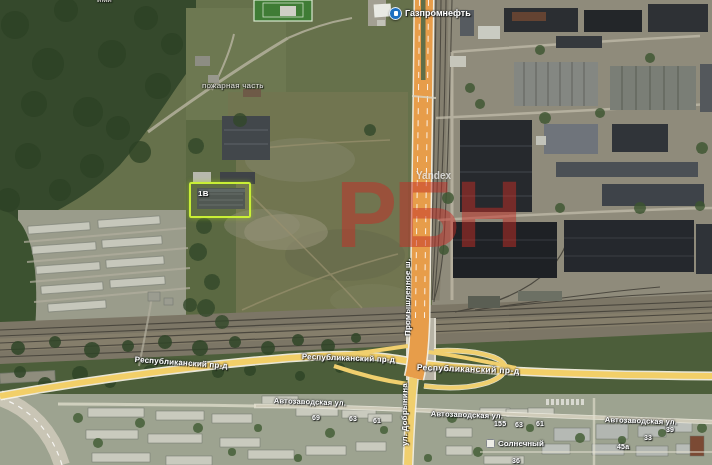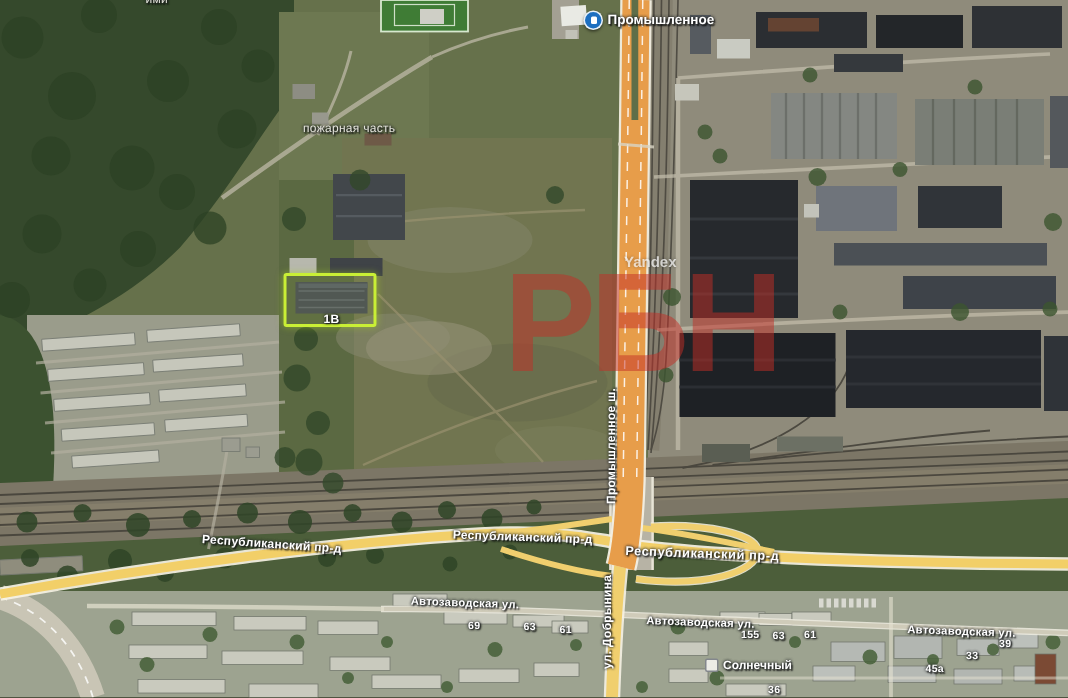--- a/index.html
+++ b/index.html
@@ -333,47 +333,47 @@
       <rect x="556" y="399" width="3" height="6"></rect>
         <rect x="561" y="399" width="3" height="6"></rect>
       <rect x="566" y="399" width="3" height="6"></rect>
         <rect x="571" y="399" width="3" height="6"></rect>
       <rect x="576" y="399" width="3" height="6"></rect>
         <rect x="581" y="399" width="3" height="6"></rect>
     </g>
   </svg>
 
   <div class="hl-outline"></div>
-  <div class="lbl" style="left:198px;top:190px;width:46px;text-align:center;margin-top:19px;">1В</div>
+  <div class="lbl" style="left:198px;top:190px;width:46px;">1В</div>
 
   <div class="wm-brand">РБН</div>
   <div class="wm-provider">Yandex</div>
 
   <div class="poi" style="left:389px;top:7px;">
     <span class="poi-icon">
         <span class="pump"></span>
       </span>
-    <span class="lbl-inline">Промышленное</span>
+    <span class="lbl-inline">Газпромнефть</span>
   </div>
 
   <div class="lbl muted" style="left:97px;top:-4px;">ими</div>
   <div class="lbl muted" style="left:202px;top:82px;font-size:8px;">пожарная часть</div>
 
   <div class="lbl street vert" style="left:404px;top:246px;height:90px;">Промышленное ш.</div>
   <div class="lbl street vert" style="left:401px;top:386px;height:60px;">ул. Добрынина</div>
 
   <div class="lbl street" style="left:135px;top:356px;transform:rotate(4deg);transform-origin:left top;">Республиканский пр-д</div>
   <div class="lbl street" style="left:302px;top:353px;transform:rotate(2deg);transform-origin:left top;">Республиканский пр-д</div>
   <div class="lbl big-street" style="left:417px;top:363px;transform:rotate(2deg);transform-origin:left top;">Республиканский пр-д</div>
 
   <div class="lbl street" style="left:274px;top:397px;font-size:7.5px;transform:rotate(2deg);transform-origin:left top;">Автозаводская ул.</div>
   <div class="lbl street" style="left:431px;top:410px;font-size:7.5px;transform:rotate(2deg);transform-origin:left top;">Автозаводская ул.</div>
   <div class="lbl street" style="left:605px;top:416px;font-size:7.5px;transform:rotate(2deg);transform-origin:left top;">Автозаводская ул.</div>
 
-  <div class="poi" style="left:470px;top:439px;">
+  <div class="poi" style="left:486px;top:439px;">
     <span class="district-icon"></span>
     <span class="lbl-inline" style="font-size:8px;font-weight:600;">Солнечный</span>
   </div>
 
   <div class="lbl bnum" style="left:312px;top:414px;">69</div>
   <div class="lbl bnum" style="left:349px;top:415px;">63</div>
   <div class="lbl bnum" style="left:373px;top:417px;">61</div>
   <div class="lbl bnum" style="left:494px;top:420px;">155</div>
   <div class="lbl bnum" style="left:515px;top:421px;">63</div>
   <div class="lbl bnum" style="left:536px;top:420px;">61</div>

